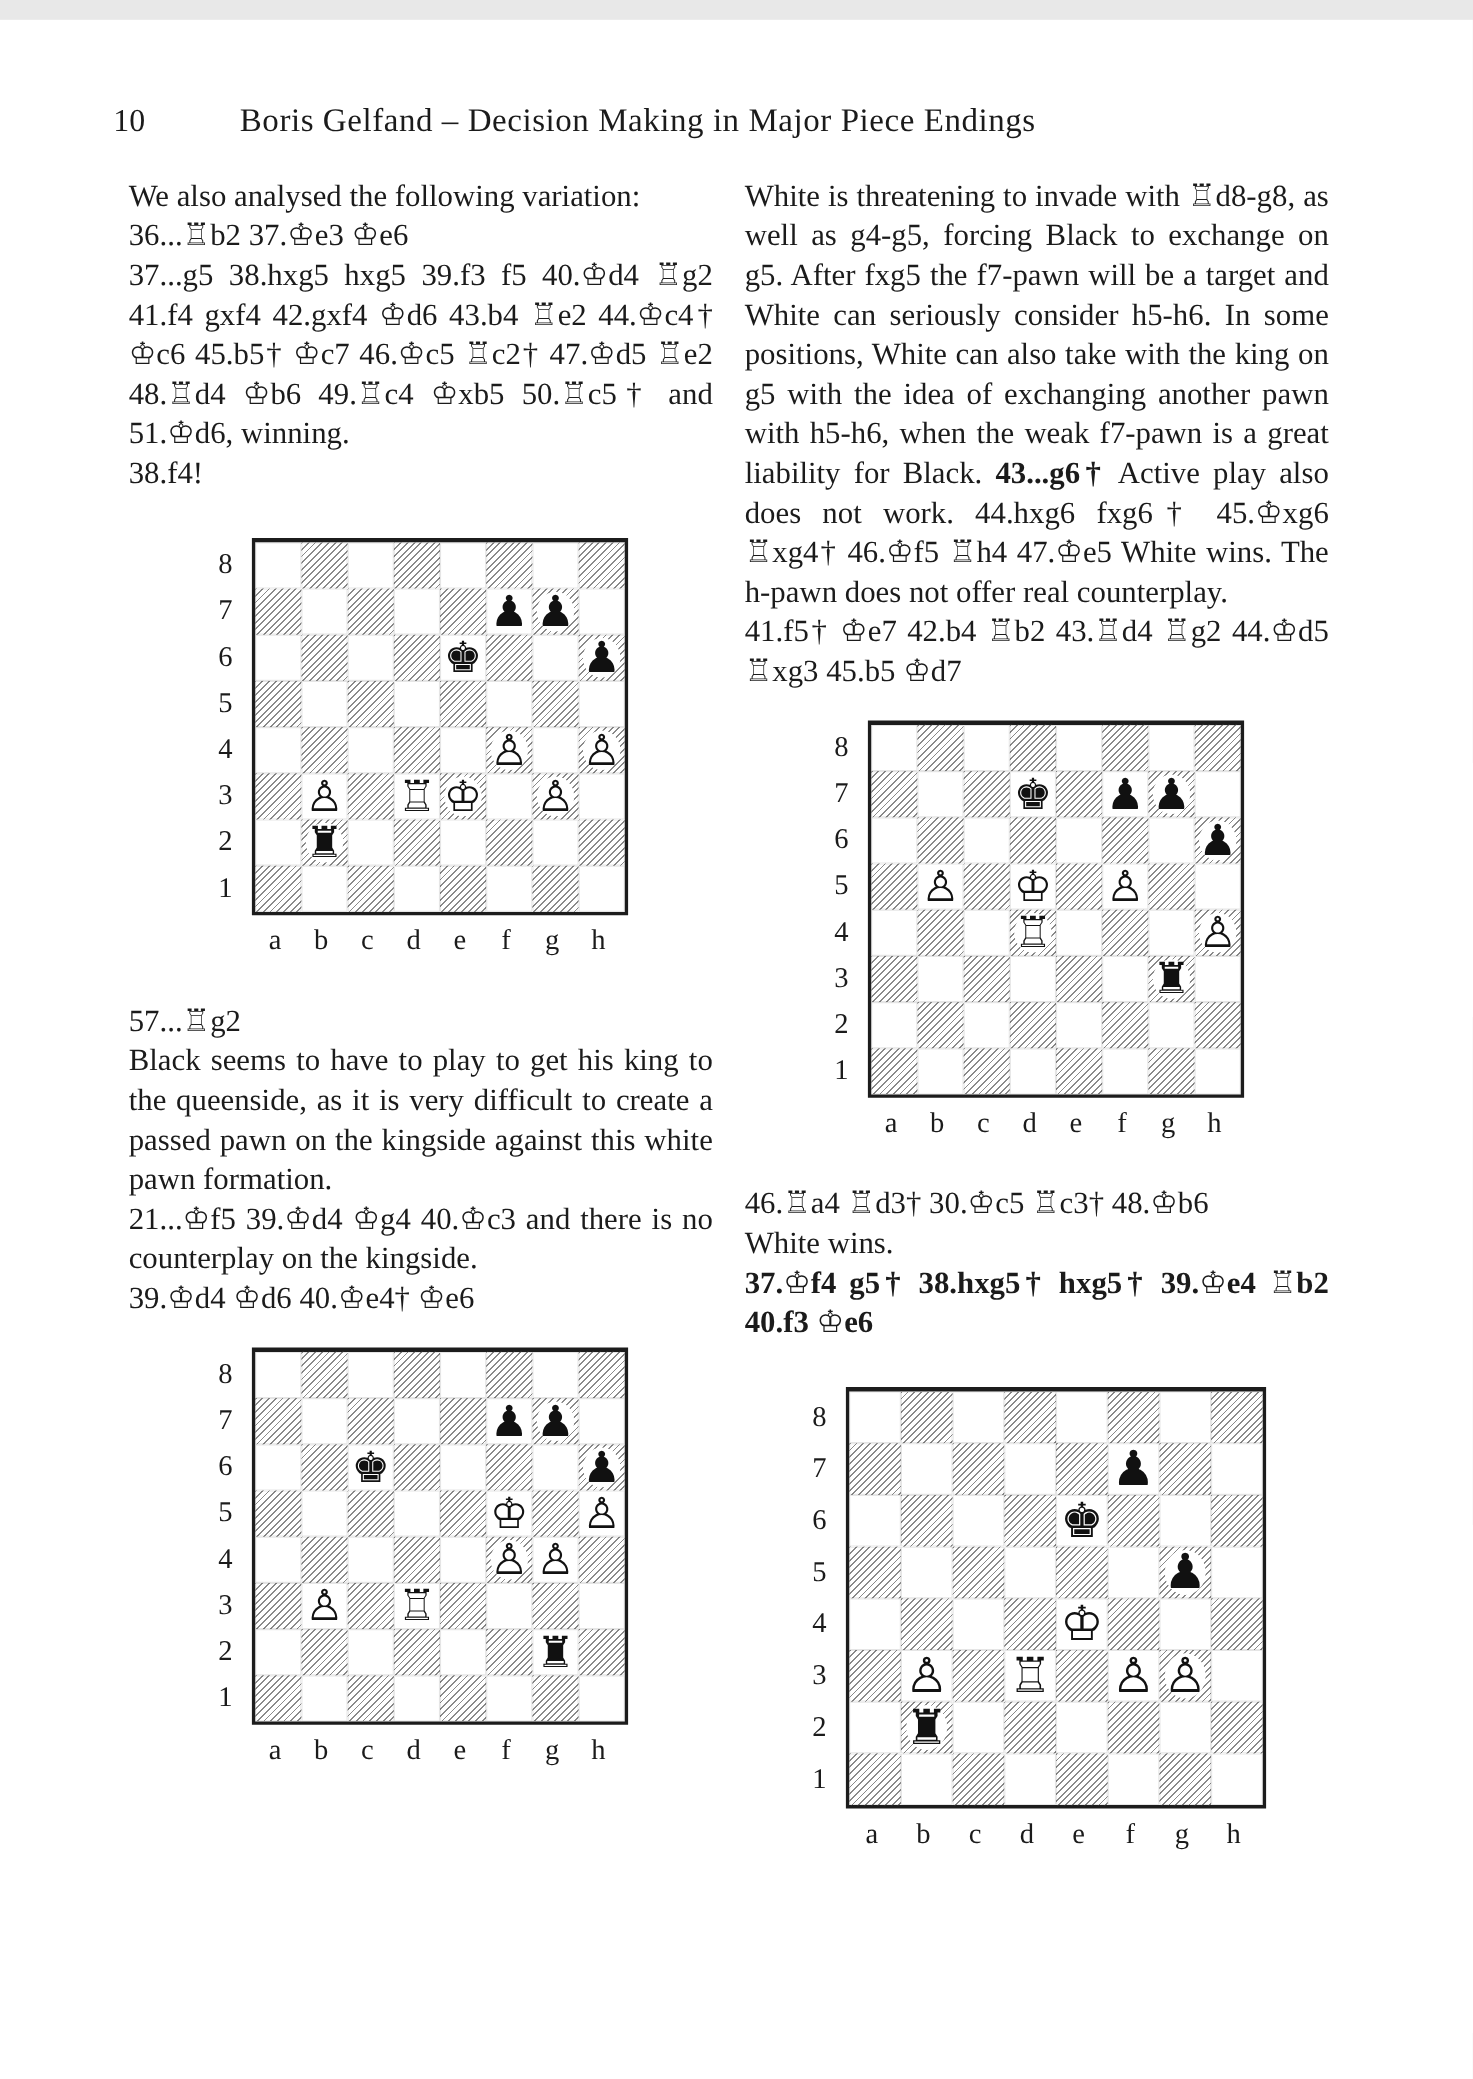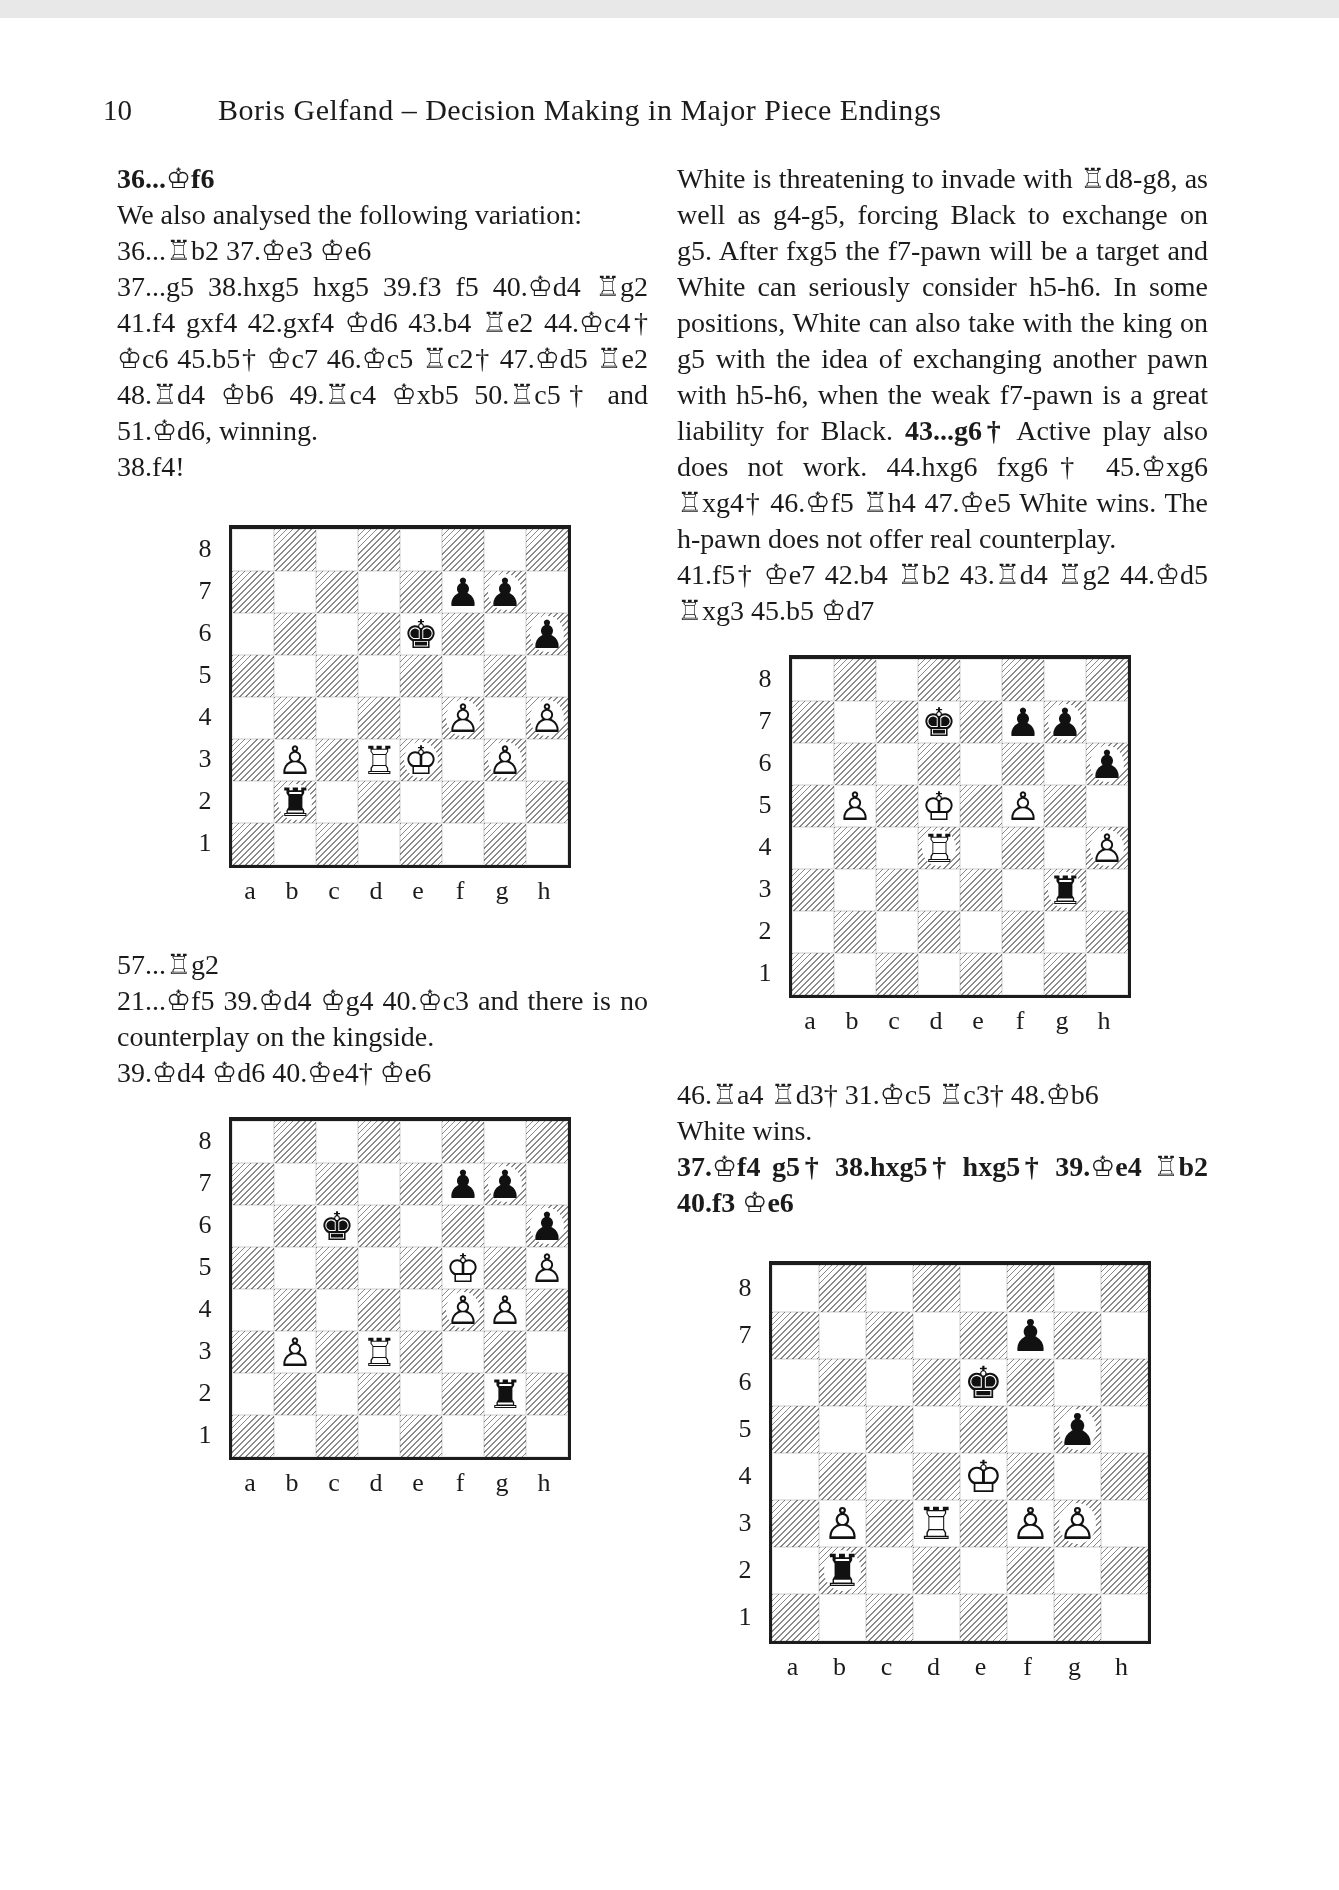--- a/index.html
+++ b/index.html
@@ -67,21 +67,20 @@
 </style>
 </head>
 <body>
 
 <div class="page">
 
   <div class="pagenum">10</div>
   <div class="htitle">Boris Gelfand – Decision Making in Major Piece Endings</div>
 
   <div class="col col-left">
-    <p class="move bold">36...♔f6</p>
     <p class="para">We also analysed the following variation:</p>
     <p class="move">36...♖b2 37.♔e3 ♔e6</p>
     <p class="para">37...g5 38.hxg5 hxg5 39.f3 f5 40.♔d4 ♖g2 41.f4 gxf4 42.gxf4 ♔d6 43.b4 ♖e2 44.♔c4† ♔c6 45.b5† ♔c7 46.♔c5 ♖c2† 47.♔d5 ♖e2 48.♖d4 ♔b6 49.♖c4 ♔xb5 50.♖c5† and 51.♔d6, winning.</p>
     <p class="move">38.f4!</p>
 
     <div class="diagram">
         <div class="dgrid">
           <div class="ranks">
             <div class="" style="height: 42px;">8</div>
             <div class="" style="height: 42px;">7</div>
@@ -222,20 +221,21 @@
               <div class="" style="width: 42px;">e</div>
               <div class="" style="width: 42px;">f</div>
               <div class="" style="width: 42px;">g</div>
               <div class="" style="width: 42px;">h</div>
             </div>
           </div>
         </div>
       </div>
 
     <p class="move">57...♖g2</p>
+    <p class="para">Black seems to have to play to get his king to the queenside, as it is very difficult to create a passed pawn on the kingside against this white pawn formation.</p>
     <p class="para">21...♔f5 39.♔d4 ♔g4 40.♔c3 and there is no counterplay on the kingside.</p>
     <p class="move">39.♔d4 ♔d6 40.♔e4† ♔e6</p>
 
     <div class="diagram tight">
         <div class="dgrid">
           <div class="ranks">
             <div class="" style="height: 42px;">8</div>
             <div class="" style="height: 42px;">7</div>
             <div class="" style="height: 42px;">6</div>
             <div class="" style="height: 42px;">5</div>
@@ -521,21 +521,21 @@
               <div class="" style="width: 42px;">d</div>
               <div class="" style="width: 42px;">e</div>
               <div class="" style="width: 42px;">f</div>
               <div class="" style="width: 42px;">g</div>
               <div class="" style="width: 42px;">h</div>
             </div>
           </div>
         </div>
       </div>
 
-    <p class="move">46.♖a4 ♖d3† 31.♔c5 ♖c3† 48.♔b6</p>
+    <p class="move">46.♖a4 ♖d3† 30.♔c5 ♖c3† 48.♔b6</p>
     <p class="para">White wins.</p>
     <p class="move bold gap-top" style="text-align:justify;">37.♔f4 g5† 38.hxg5† hxg5† 39.♔e4 ♖b2 40.f3 ♔e6</p>
 
     <div class="diagram">
         <div class="dgrid">
           <div class="ranks">
             <div class="" style="height: 47px;">8</div>
             <div class="" style="height: 47px;">7</div>
             <div class="" style="height: 47px;">6</div>
             <div class="" style="height: 47px;">5</div>

